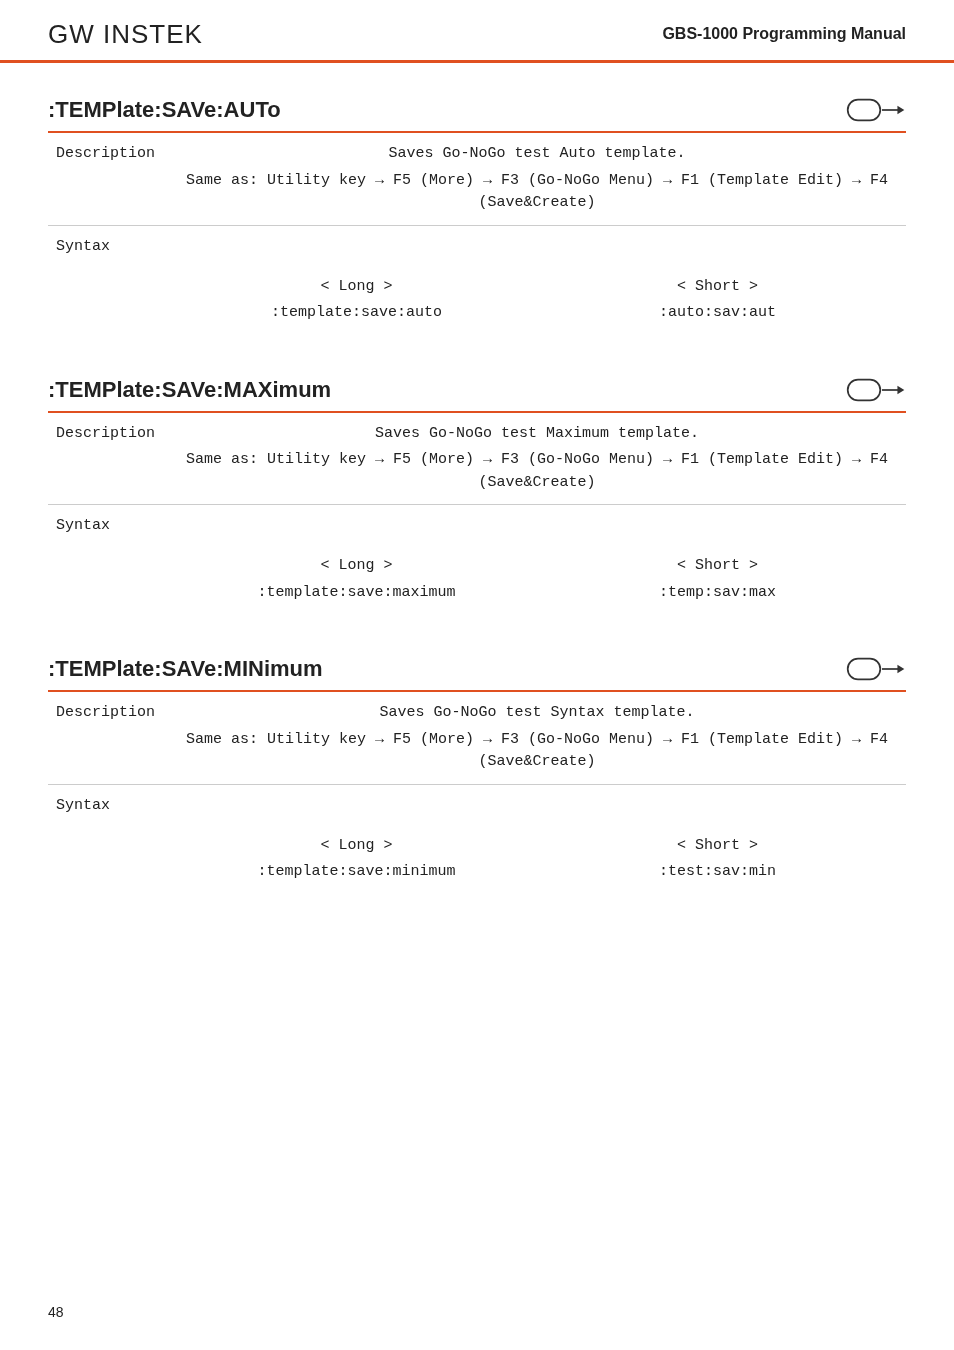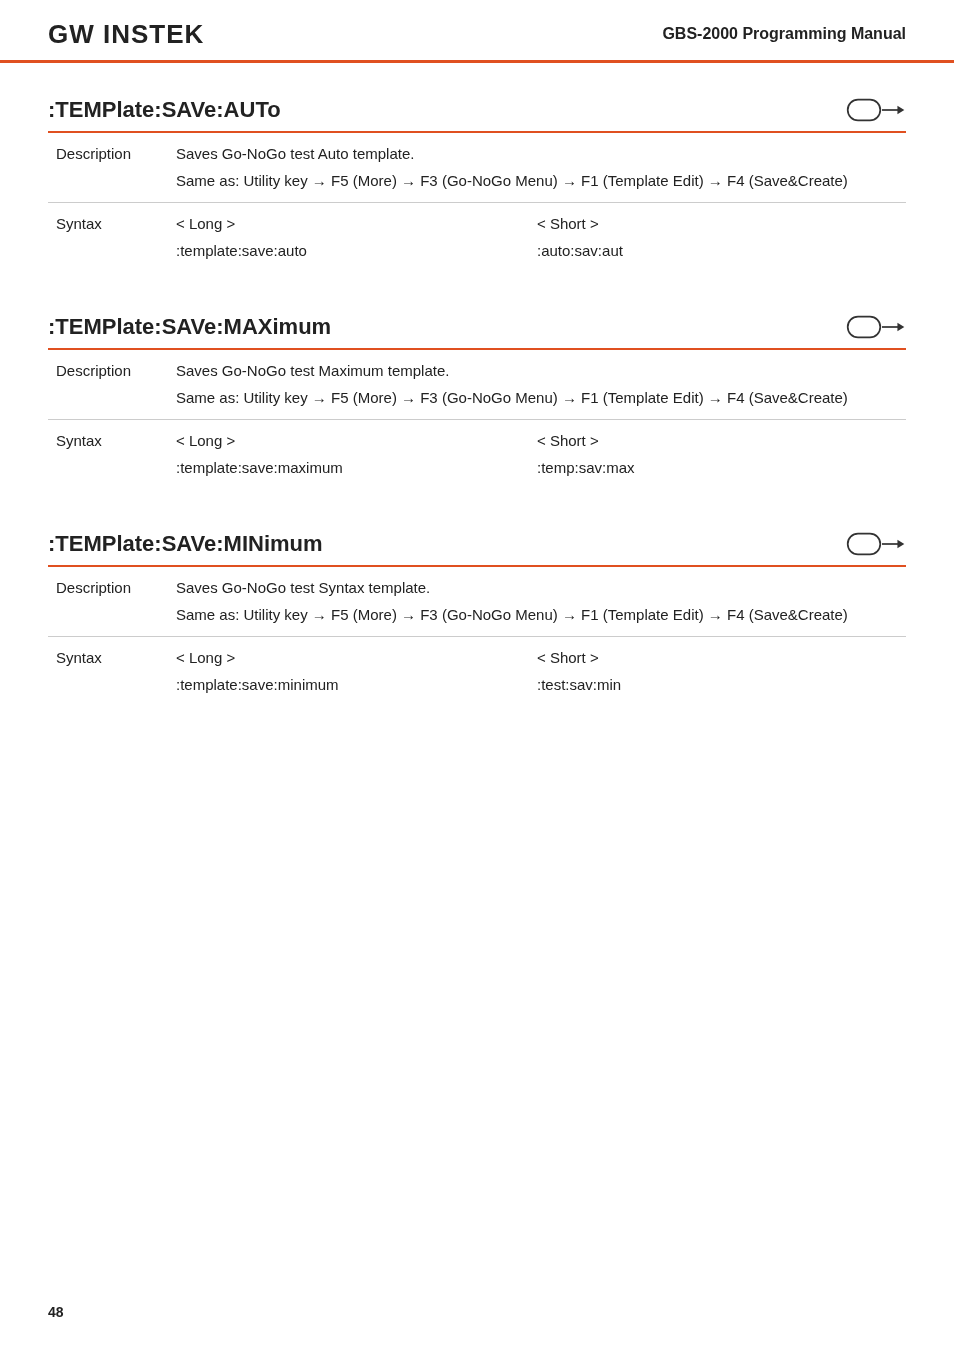--- a/index.html
+++ b/index.html
@@ -83,20 +83,21 @@
     .divider-red {
       height: 2px;
       background: #e05020;
       margin-bottom: 0;
     }
 
     
     .cmd-table {
       width: 100%;
       border-collapse: collapse;
+      font-family: Liberation Mono, monospace;
     }
 
     .cmd-table td {
       padding: 10px 8px;
       vertical-align: top;
       border-bottom: 1px solid #ccc;
       font-size: 15px;
       line-height: 1.5;
     }
 
@@ -105,63 +106,65 @@
     }
 
     .label-cell {
       width: 120px;
       font-weight: normal;
       color: #222;
     }
 
     .content-cell {
       color: #222;
+      text-align: center;
     }
 
     .syntax-row td {
       border-bottom: none;
     }
 
     .syntax-columns {
       display: flex;
       gap: 0;
     }
 
     .syntax-col {
       flex: 1;
     }
 
     .syntax-col .syntax-header {
       font-style: normal;
       color: #222;
       margin-bottom: 4px;
+      margin-top: 40px;
     }
 
     .syntax-col .syntax-value {
       color: #222;
     }
 
     
     .footer {
       position: absolute;
       bottom: 30px;
       left: 48px;
       font-size: 14px;
-      font-weight: bold;
+      font-weight: normal;
       color: #222;
     }
   </style>
 </head>
 <body>
 
 <div class="page-wrapper">
 
   <div class="header">
-    <div class="logo"><span style="font-family: Arial Black, Arial, sans-serif; font-size:26px; font-weight:700; letter-spacing:1px;">GW INSTEK</span></div>
-    <div class="header-title">GBS-2000 Programming Manual</div>
+    <div class="logo"><span style="font-family: Arial Black, Arial, sans-serif; font-size:26px; font-weight:400; letter-spacing:1px;">GW INSTEK</span></div>
+    <div class="header-title">GBS-1000 Programming Manual</div>
   </div>
 
   <div class="content">
 
     <div class="command-section">
       <div class="command-header">
         <div class="command-name">:TEMPlate:SAVe:AUTo</div>
         <div class="command-icon">
           <svg class="cmd-icon-svg" viewBox="0 0 70 32">
             <rect x="2" y="4" width="38" height="24" rx="12" ry="12" fill="none" stroke="#333" stroke-width="2"></rect>

